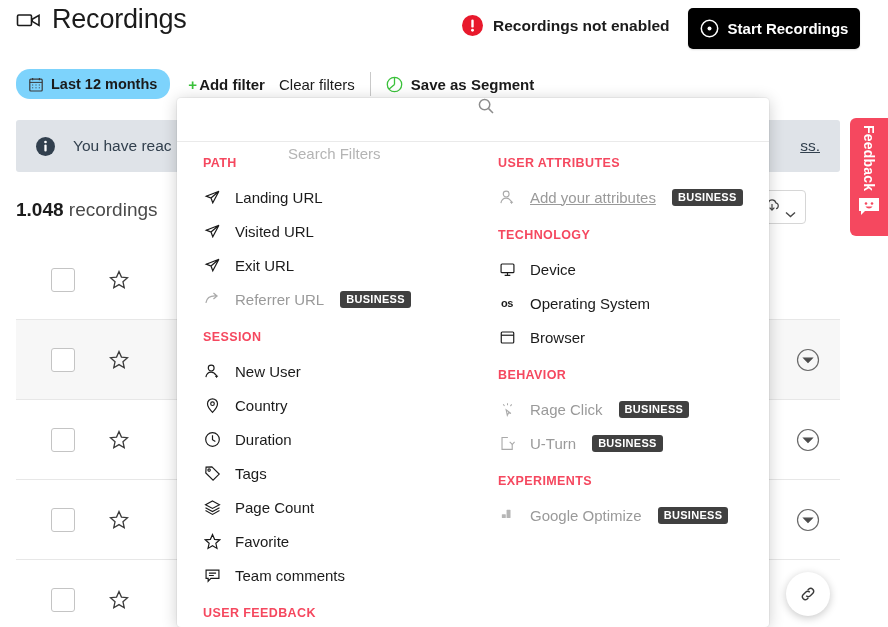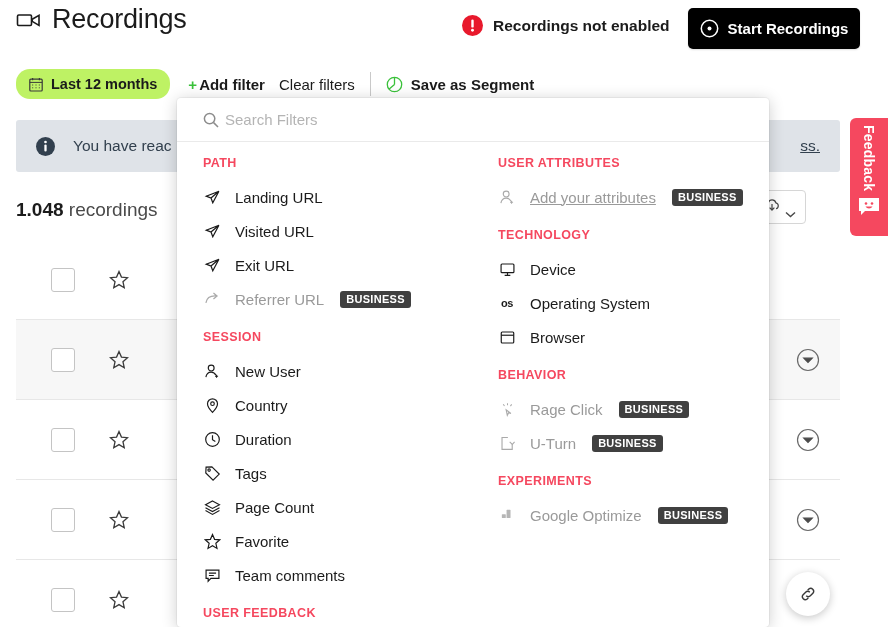--- a/index.html
+++ b/index.html
@@ -41,21 +41,21 @@
   }
   .start-btn .lbl { color:#fff; font-size: 15px; font-weight: bold; }
   .rec-dot-icon { width: 19px; height: 19px; display:block; }
 
   
   .filter-bar {
     position: absolute; left: 0; top: 58px; width: 888px; height: 52px;
     display: flex; align-items: center;
   }
   .date-chip {
-    margin-left: 16px; height: 30px; background: #bef264; border-radius: 14px;
+    margin-left: 16px; height: 30px; background: #7dd3fc; border-radius: 14px;
     display: flex; align-items: center; gap: 8px; padding: 0 13px; cursor: pointer;
   }
   .date-chip .lbl { font-size: 14.5px; font-weight: bold; color: #1b1b1b; }
   .cal-icon { width: 14px; height: 15px; display: block; }
   .add-filter {
     margin-left: 18px; font-size: 15px; font-weight: bold; color: #1b1b1b;
     cursor: pointer; white-space: nowrap;
   }
   .add-filter .plus { color: #3ac13a; font-weight: bold; margin-right: 2px; }
   .clear-filters {
@@ -142,21 +142,21 @@
 
   
   .filter-dropdown {
     position: absolute; left: 177px; top: 98px; width: 592px; height: 529px;
     background: #fff; border-radius: 4px;
     box-shadow: 0 2px 16px rgba(0,0,0,0.20), 0 0 0 1px rgba(0,0,0,0.04);
     z-index: 30; overflow: hidden;
   }
   .dd-search {
     height: 44px; border-bottom: 1px solid #eaeaea;
-    display: flex; align-items: center; padding-left: 26px; gap: 4px;
+    display: flex; align-items: center; padding-left: 26px; gap: 30px; flex-direction: column;
   }
   .search-icon { width: 16px; height: 16px; display:block; flex:none;}
   .dd-search input {
     border: none; outline: none; font-size: 15px; color: #2b2b2b;
     font-family: "Liberation Sans", sans-serif; width: 400px; background: transparent;
   }
   .dd-search input::placeholder { color: #b4b4b4; }
   .dd-cols { display: flex; padding-top: 14px; }
   .dd-col { width: 296px; padding-left: 26px; }
   .dd-col.right { padding-left: 25px; }

